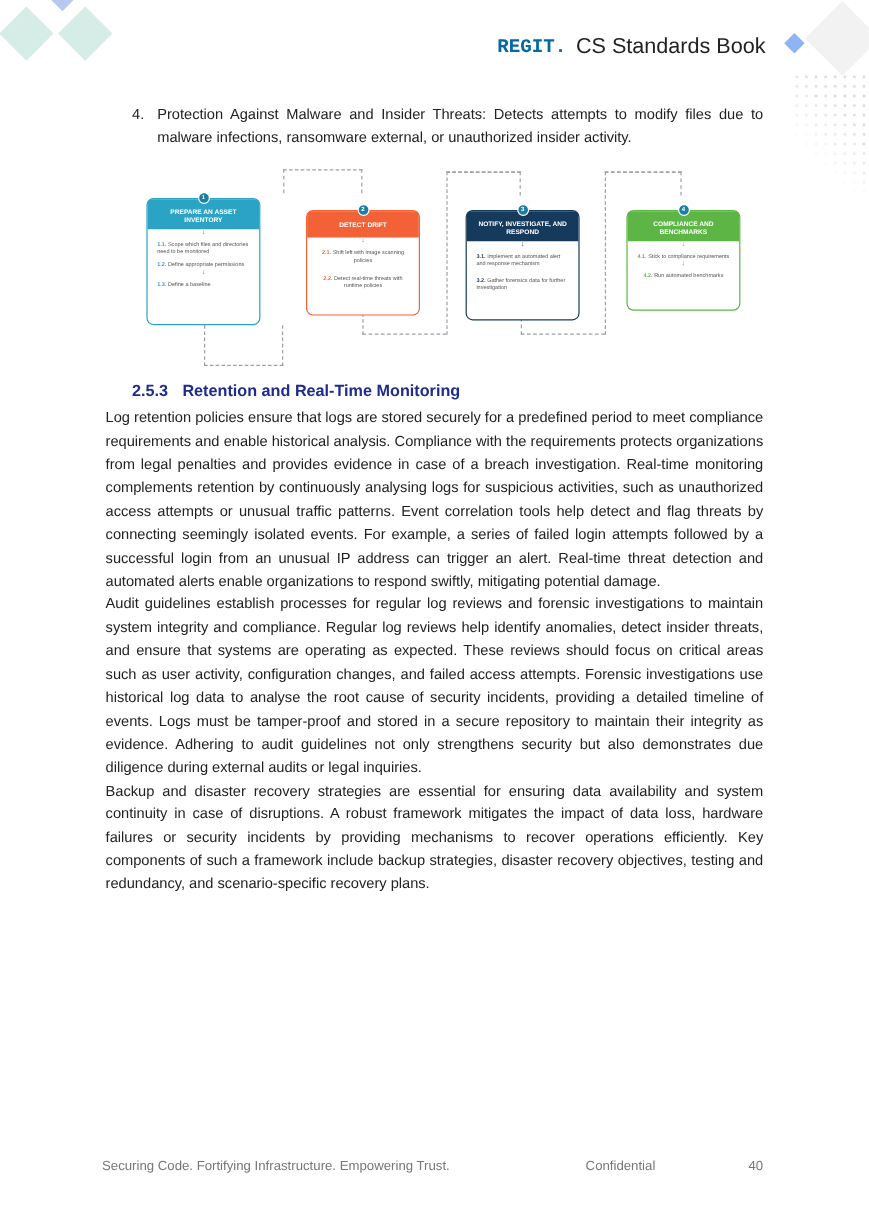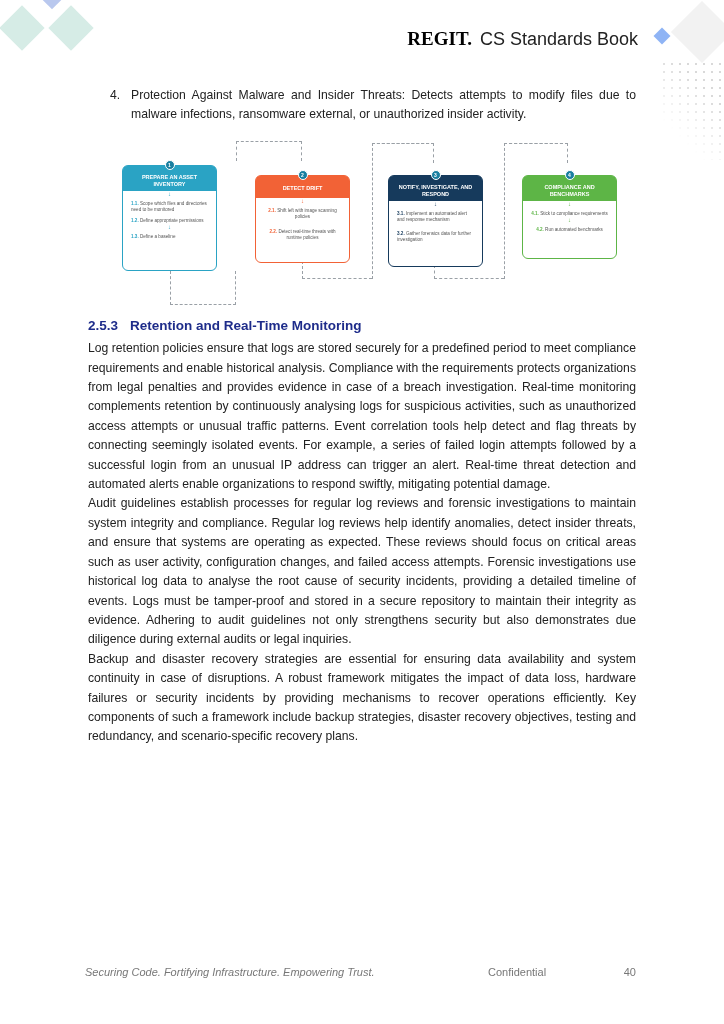--- a/index.html
+++ b/index.html
@@ -12,46 +12,46 @@
   .d3 { left: 55px; top: 12px; width: 32px; height: 32px; background: #d6ece6; }
   .d4 { left: 656px; top: 30px; width: 12px; height: 12px; background: #8fb4f5; }
   .d5 { left: 680px; top: 10px; width: 44px; height: 44px; background: #f2f2f2; }
   .dots { position: absolute; left: 660px; top: 60px; width: 64px; height: 100px;
           background-image: radial-gradient(#d9d9d9 1px, transparent 1.4px);
           background-size: 8px 8px;
           -webkit-mask-image: linear-gradient(135deg, transparent 30%, #000 60%);
           mask-image: linear-gradient(225deg, #000 30%, transparent 75%); }
 
   .header { position: absolute; right: 86px; top: 28px; display: flex; align-items: center; gap: 8px; }
-  .logo { font-family: Liberation Serif, serif; font-weight: bold; font-size: 19px; color: #000000; letter-spacing: 0px; }
+  .logo { font-family: Liberation Mono, monospace; font-weight: bold; font-size: 16px; color: #0369a1; letter-spacing: 0px; }
   .book-title { font-size: 18px; color: #222; }
 
   .content { position: absolute; left: 88px; top: 86px; width: 548px; font-size: 12.2px; line-height: 19.4px; color: #222; }
   .list-item { display: flex; padding-left: 22px; text-align: justify; }
   .list-num { width: 21px; flex: none; }
   .list-text { flex: 1; }
 
   .figure { position: relative; width: 548px; height: 160px; margin-top: 18px; }
   .caption { text-align: center; font-style: italic; font-size: 9.5px; color: #2b3f8c; margin-top: 5px; }
 
   h3 { font-size: 13.5px; font-weight: bold; color: #1e2c8a; margin-top: 13px; margin-bottom: 4px; }
-  h3 .num { display: inline-block; width: 42px; }
+  h3 .num { display: inline-block; width: 42px; margin-left: 22px; }
   h2 { font-size: 13.5px; font-weight: bold; color: #1e2c8a; margin-top: 30px; margin-bottom: 4px; }
   p { text-align: justify; }
 
   .card { position: absolute; background: #fff; border: 1.5px solid; border-radius: 6px; }
   .card-head { color: #fff; font-size: 5.5px; font-weight: bold; text-align: center; padding: 8px 4px 3px; line-height: 7px; border-radius: 4px 4px 0 0; }
   .badge { position: absolute; top: -6px; left: 50%; margin-left: -5px; width: 10px; height: 10px; border-radius: 50%; background: #1a7fa0; border: 1px solid #fff; color: #fff; font-size: 5px; text-align: center; line-height: 8px; font-weight: bold; }
   .step { font-size: 4.6px; line-height: 6.4px; color: #555; padding: 0 8px; margin-top: 4px; }
   .step b { font-weight: bold; }
   .arrow { text-align: center; font-size: 6px; line-height: 6px; }
   .dash { position: absolute; border: 1px dashed #9aa0a6; }
 
   .footer { position: absolute; top: 966px; left: 88px; width: 548px; font-size: 11px; color: #777; }
-  .footer .tagline { position: absolute; left: -3px; font-style: italic; }
+  .footer .tagline { position: absolute; left: -3px; }
   .footer .conf { position: absolute; left: 400px; }
   .footer .page { position: absolute; right: 0; }
 </style>
 </head>
 <body>
 
 <div class="deco d1"></div>
 <div class="deco d2"></div>
 <div class="deco d3"></div>
 <div class="deco d4"></div>

